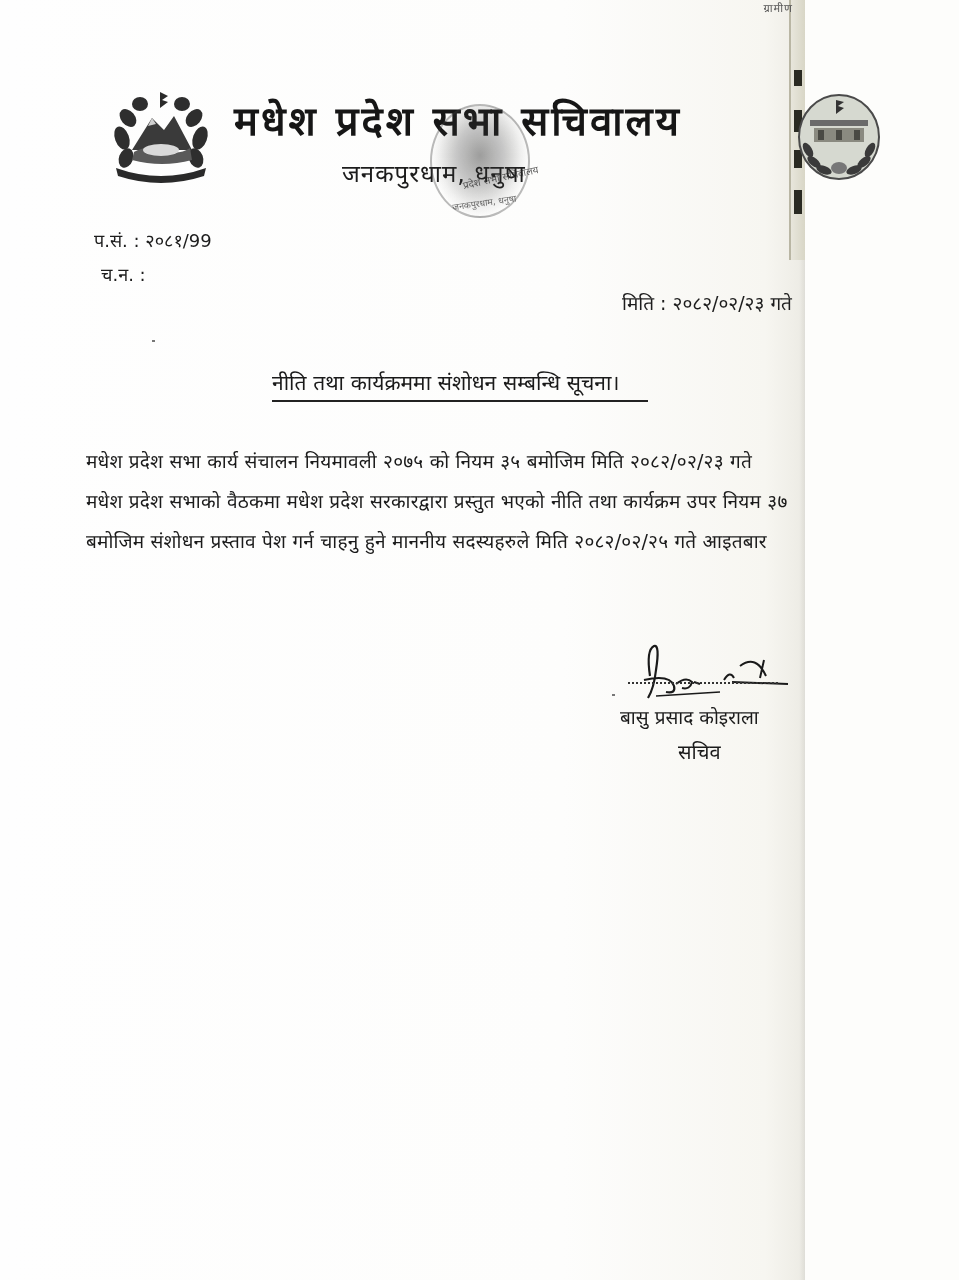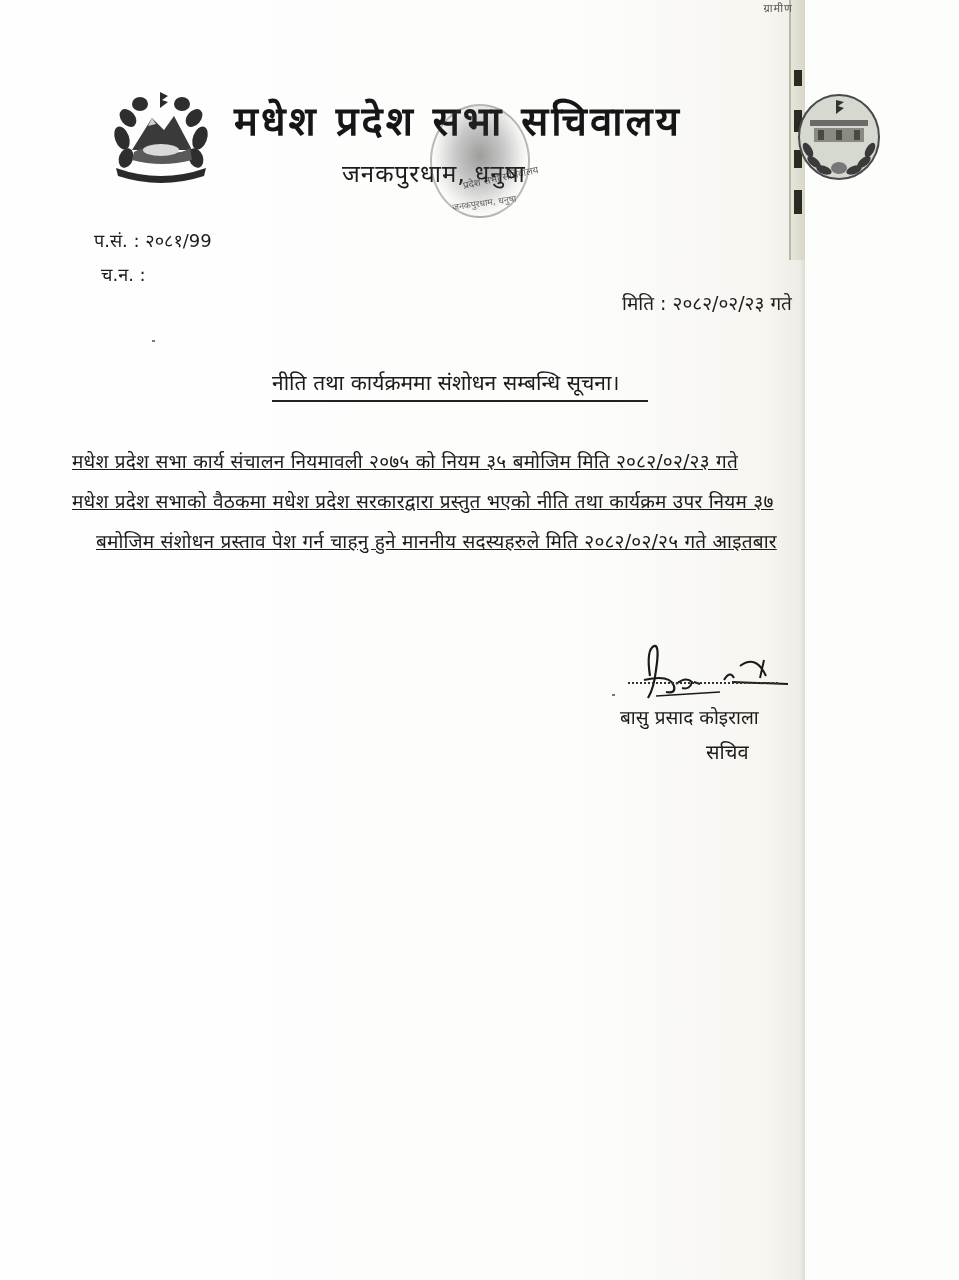--- a/index.html
+++ b/index.html
@@ -127,30 +127,29 @@
     .subject-underline {
       position: absolute;
       left: 272px; top: 400px;
       width: 376px; height: 2px;
       background: #222;
     }
 
     
     .body-line {
       position: absolute;
-      left: 72px;
+      left: 86px;
       font-size: 19px;
       color: #1a1a1a;
       white-space: nowrap;
       letter-spacing: 0.2px;
-      text-decoration: underline;
     }
     .bl-1 { top: 448px; }
     .bl-2 { top: 488px; }
-    .bl-3 { top: 528px; margin-left: 24px; }
+    .bl-3 { top: 528px; }
     .bl-4 { top: 568px; }
 
     
     .signature-scribble {
       position: absolute;
       left: 620px; top: 640px;
       width: 170px; height: 72px;
     }
     .sig-dots {
       position: absolute;
@@ -161,21 +160,21 @@
     .signer-name {
       position: absolute;
       left: 620px; top: 704px;
       font-size: 19px;
       color: #1a1a1a;
       white-space: nowrap;
       text-align: center;
     }
     .signer-title {
       position: absolute;
-      left: 706px; top: 738px;
+      left: 678px; top: 738px;
       font-size: 20px;
       color: #1a1a1a;
       white-space: nowrap;
     }
     .stray-mark {
       position: absolute;
       width: 3px; height: 2px;
       background: #777;
     }
   </style>

